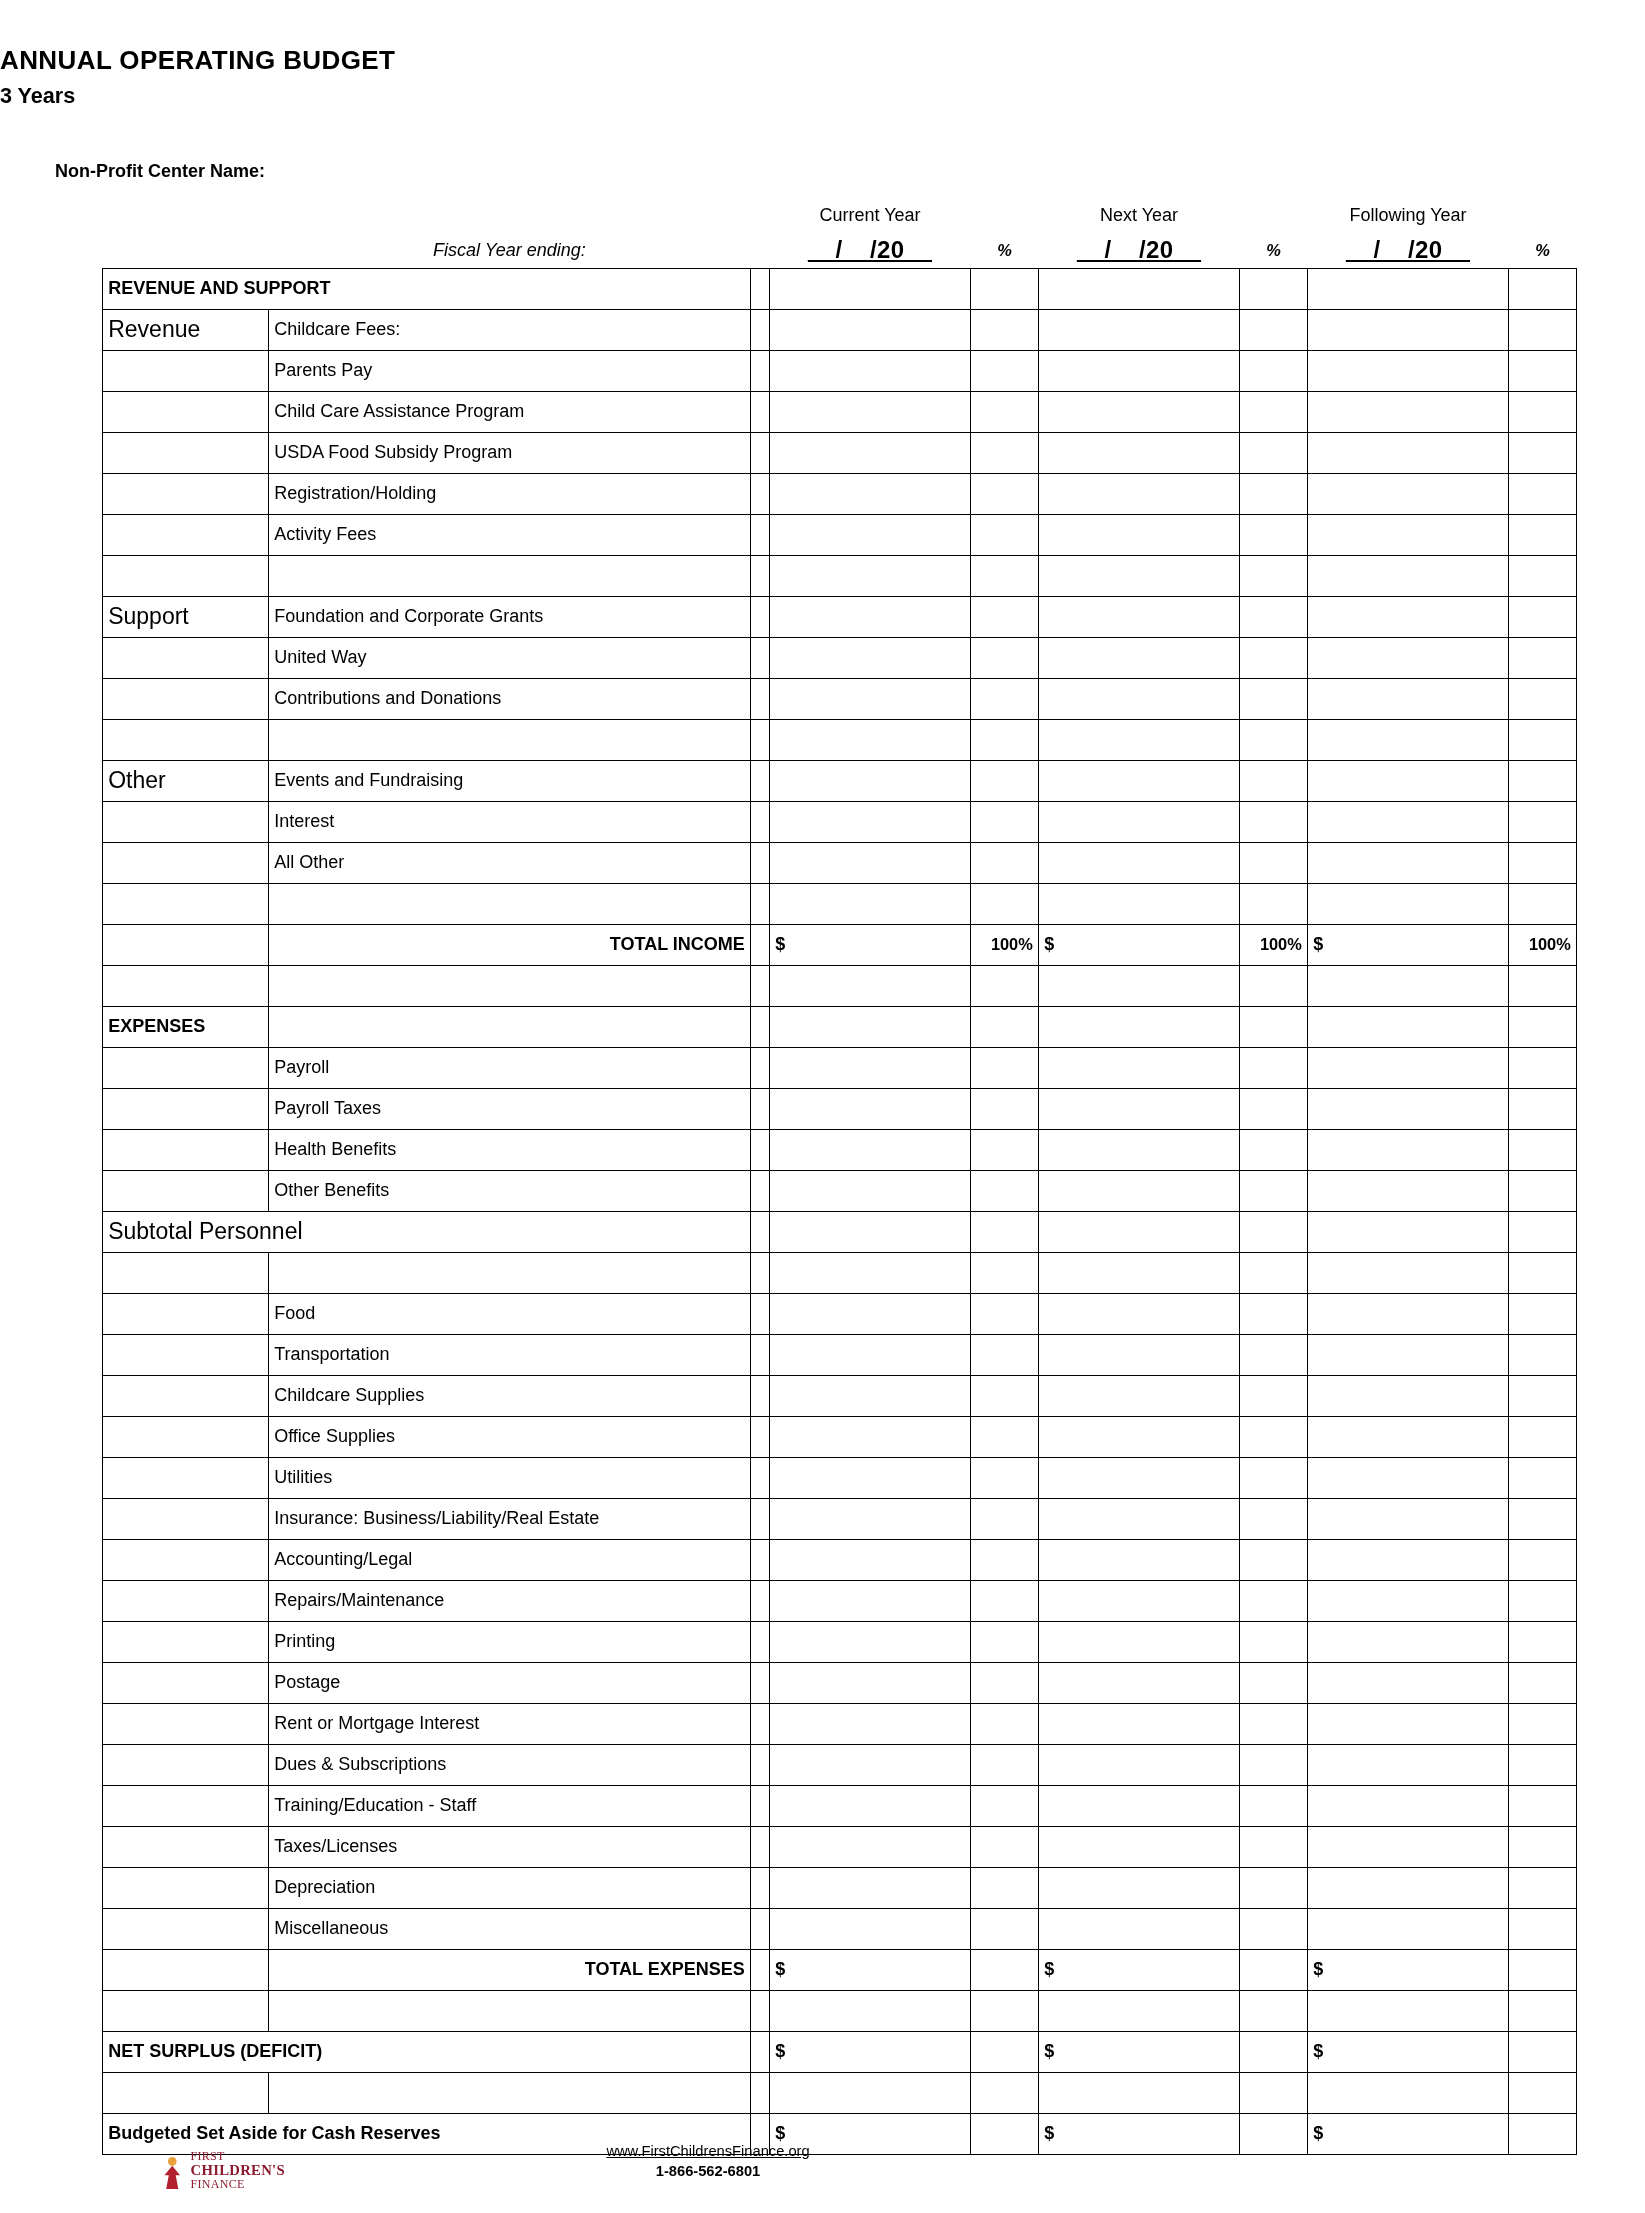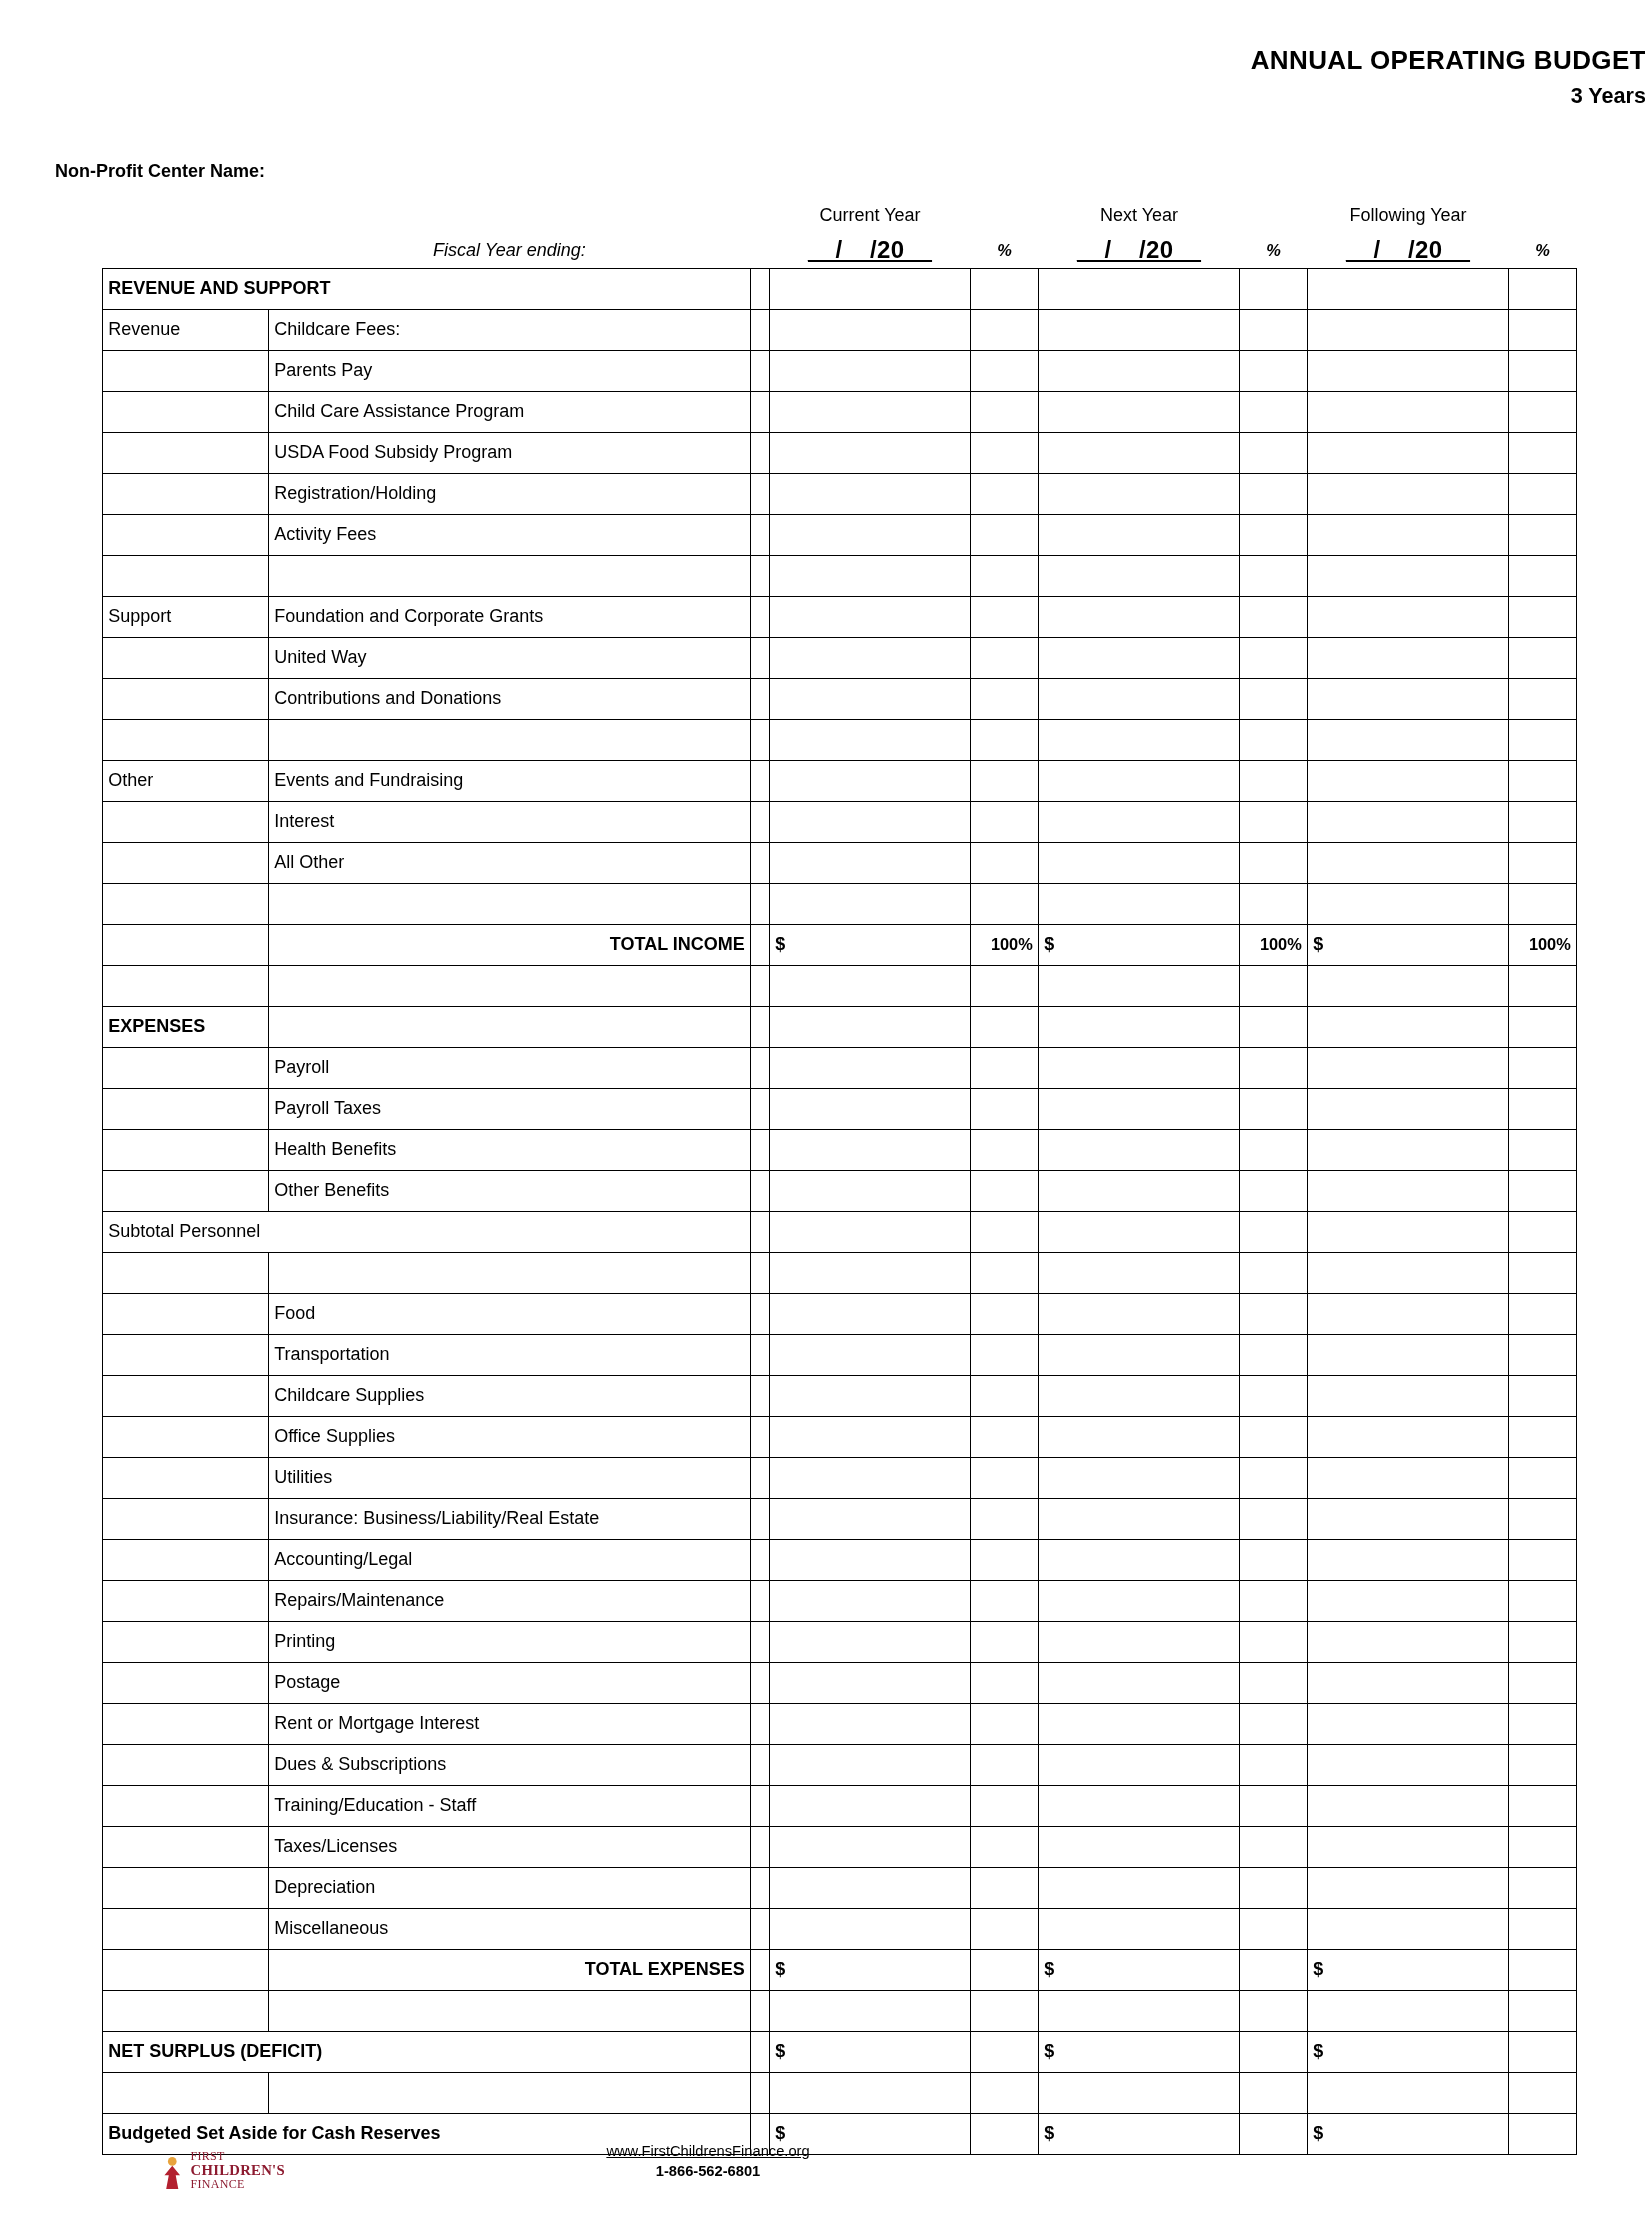--- a/index.html
+++ b/index.html
@@ -16,21 +16,21 @@
     overflow: hidden;
   }
   .page {
     position: relative;
     width: 1646px;
     height: 2214px;
     box-sizing: border-box;
     padding: 0;
   }
   .title-block {
-    text-align: right;
+    text-align: left;
     margin-top: 45px;
   }
   .title-main {
     font-size: 26px;
     font-weight: bold;
     letter-spacing: 0.4px;
   }
   .title-sub {
     font-size: 21.6px;
     font-weight: bold;
@@ -88,21 +88,21 @@
     letter-spacing: 0.4px;
     text-decoration: underline;
   }
   .pct-head {
     text-align: center;
     font-style: italic;
     font-weight: bold;
     font-size: 16.4px;
   }
 
-  .cat { font-size: 18px; }
+  .cat { font-size: 23px; }
   .desc { font-size: 18px; }
   .indent1 { padding-left: 28px; }
   .bold { font-weight: bold; }
   .section { font-weight: bold; font-size: 18px; }
   .right { text-align: right; }
   .pct-val { text-align: right; font-weight: bold; font-size: 16.4px; margin-left: 37px; }
   .money { text-align: left; font-weight: bold; font-size: 18px; }
   .spacer td { height: 19px; }
   .thin { padding: 0; }
 

